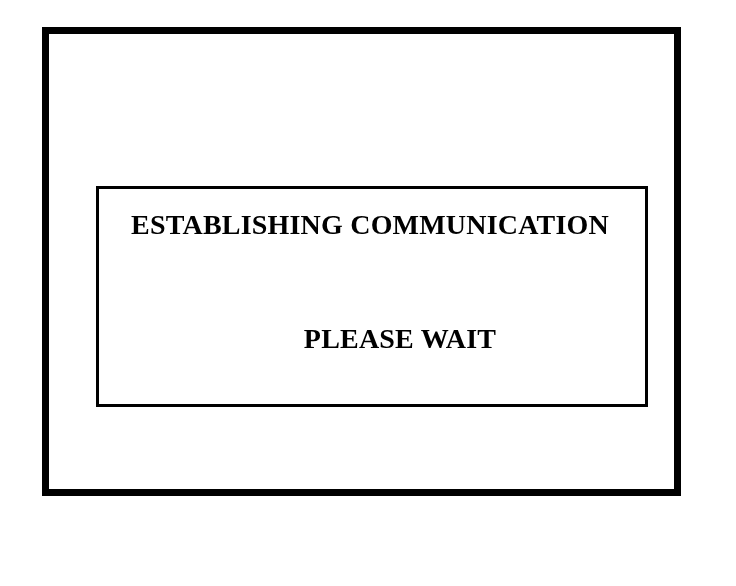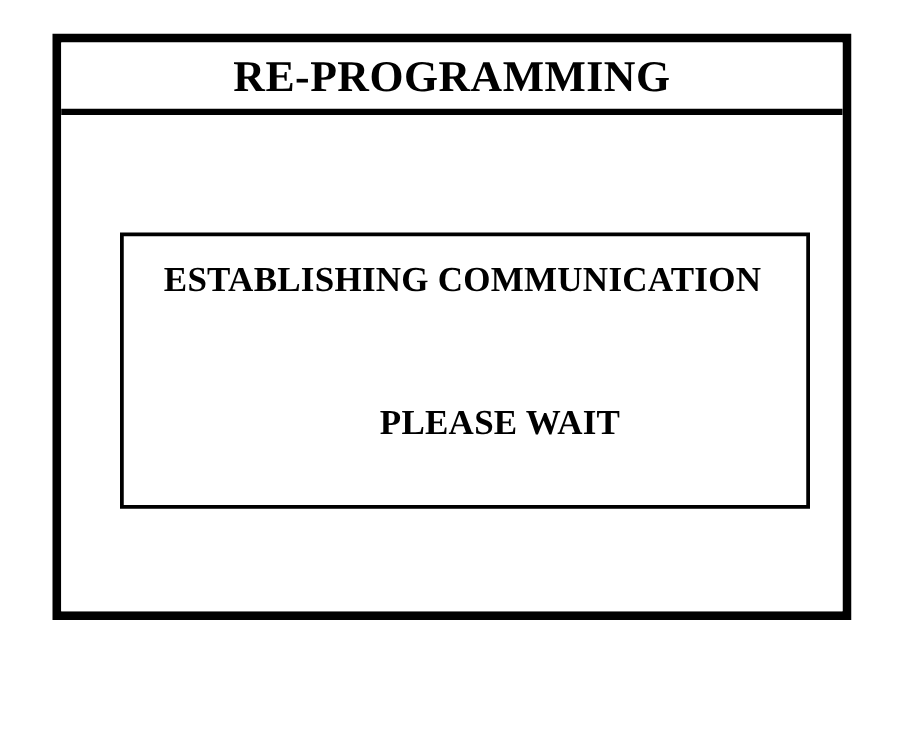--- a/index.html
+++ b/index.html
@@ -107,23 +107,20 @@
     padding-left: 28px;
   }
 </style>
 </head>
 <body>
 
 <div id="screen-root">
 
   <div class="device-panel">
 
-    <div class="title-bar">
-      <div class="title-text">RE-PROGRAMMING</div>
-    </div>
 
     <div class="panel-body">
 
       <div class="message-box">
         <div class="message-line primary">ESTABLISHING COMMUNICATION</div>
         <div class="message-line secondary">PLEASE WAIT</div>
       </div>
 
     </div>
 

